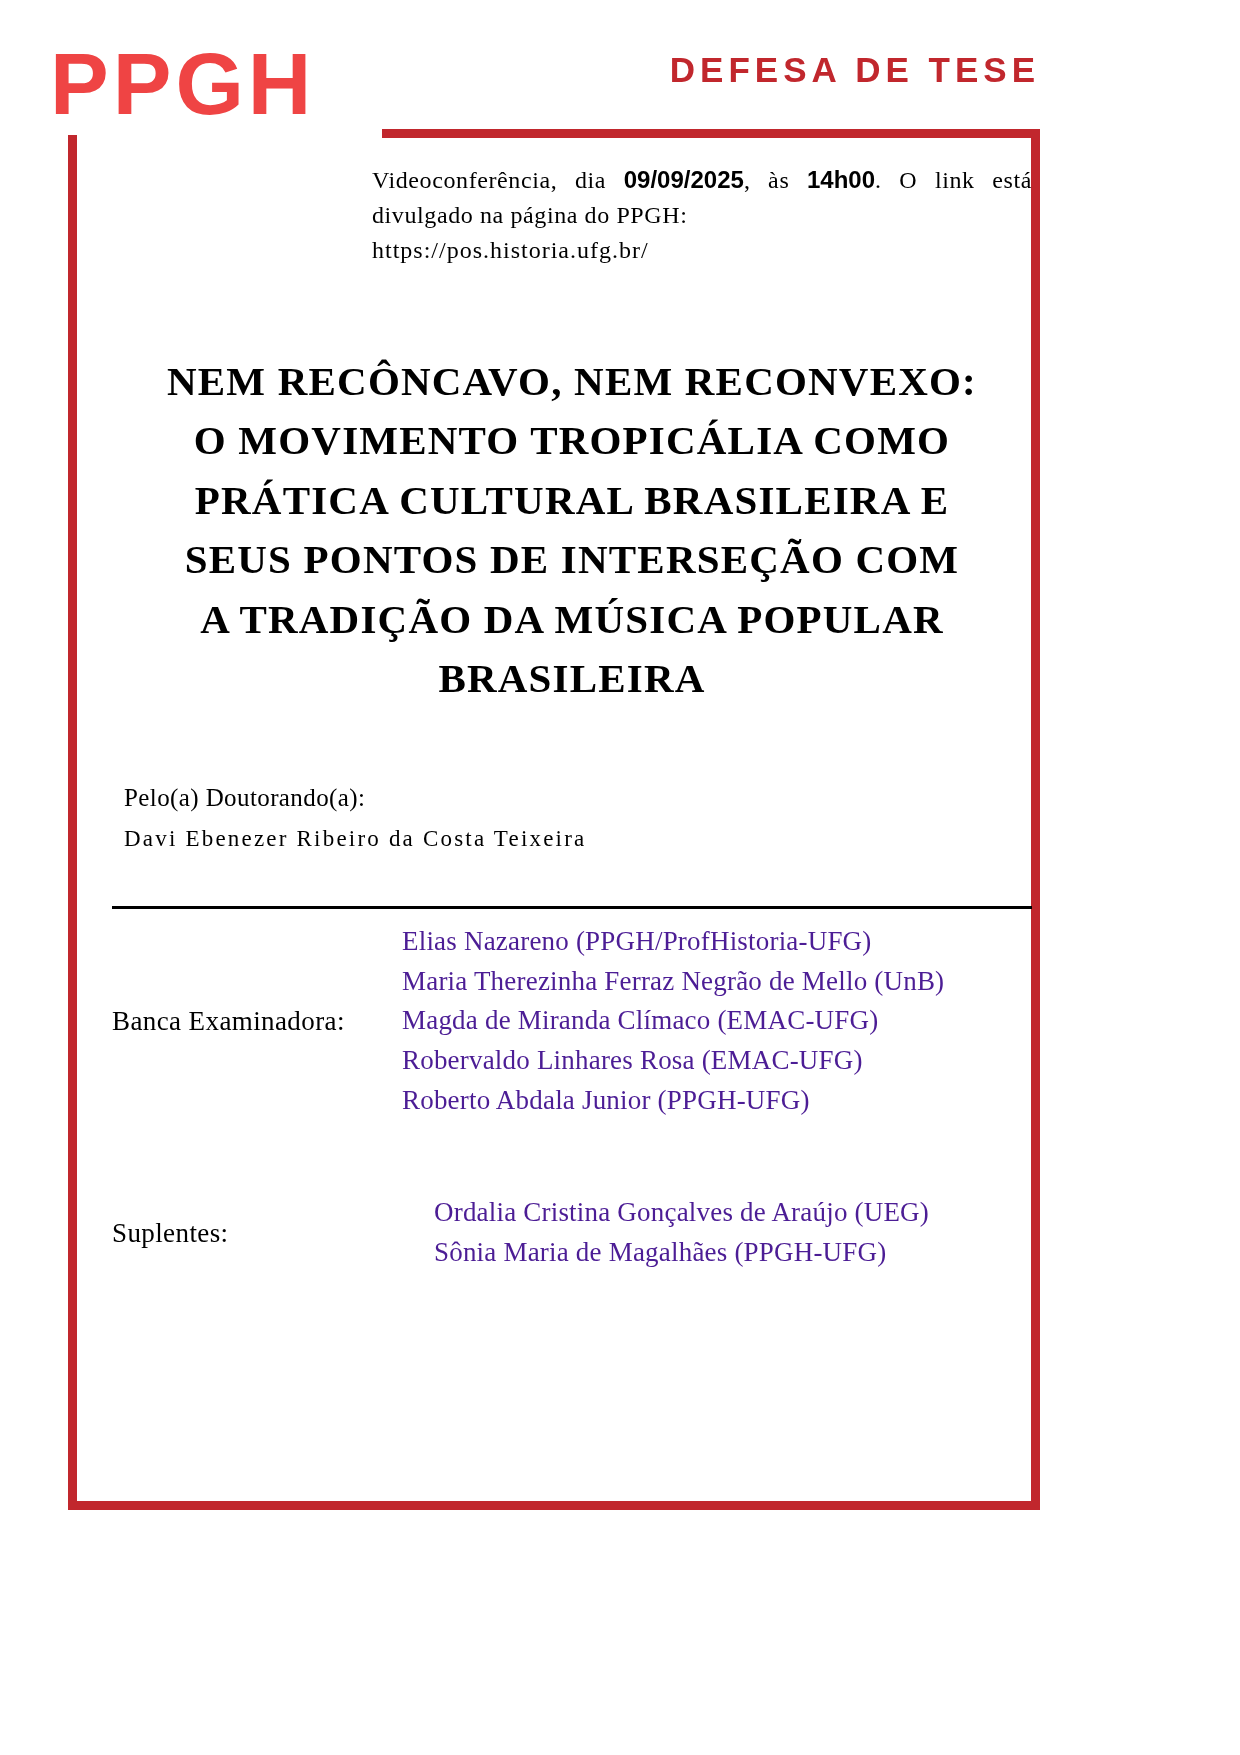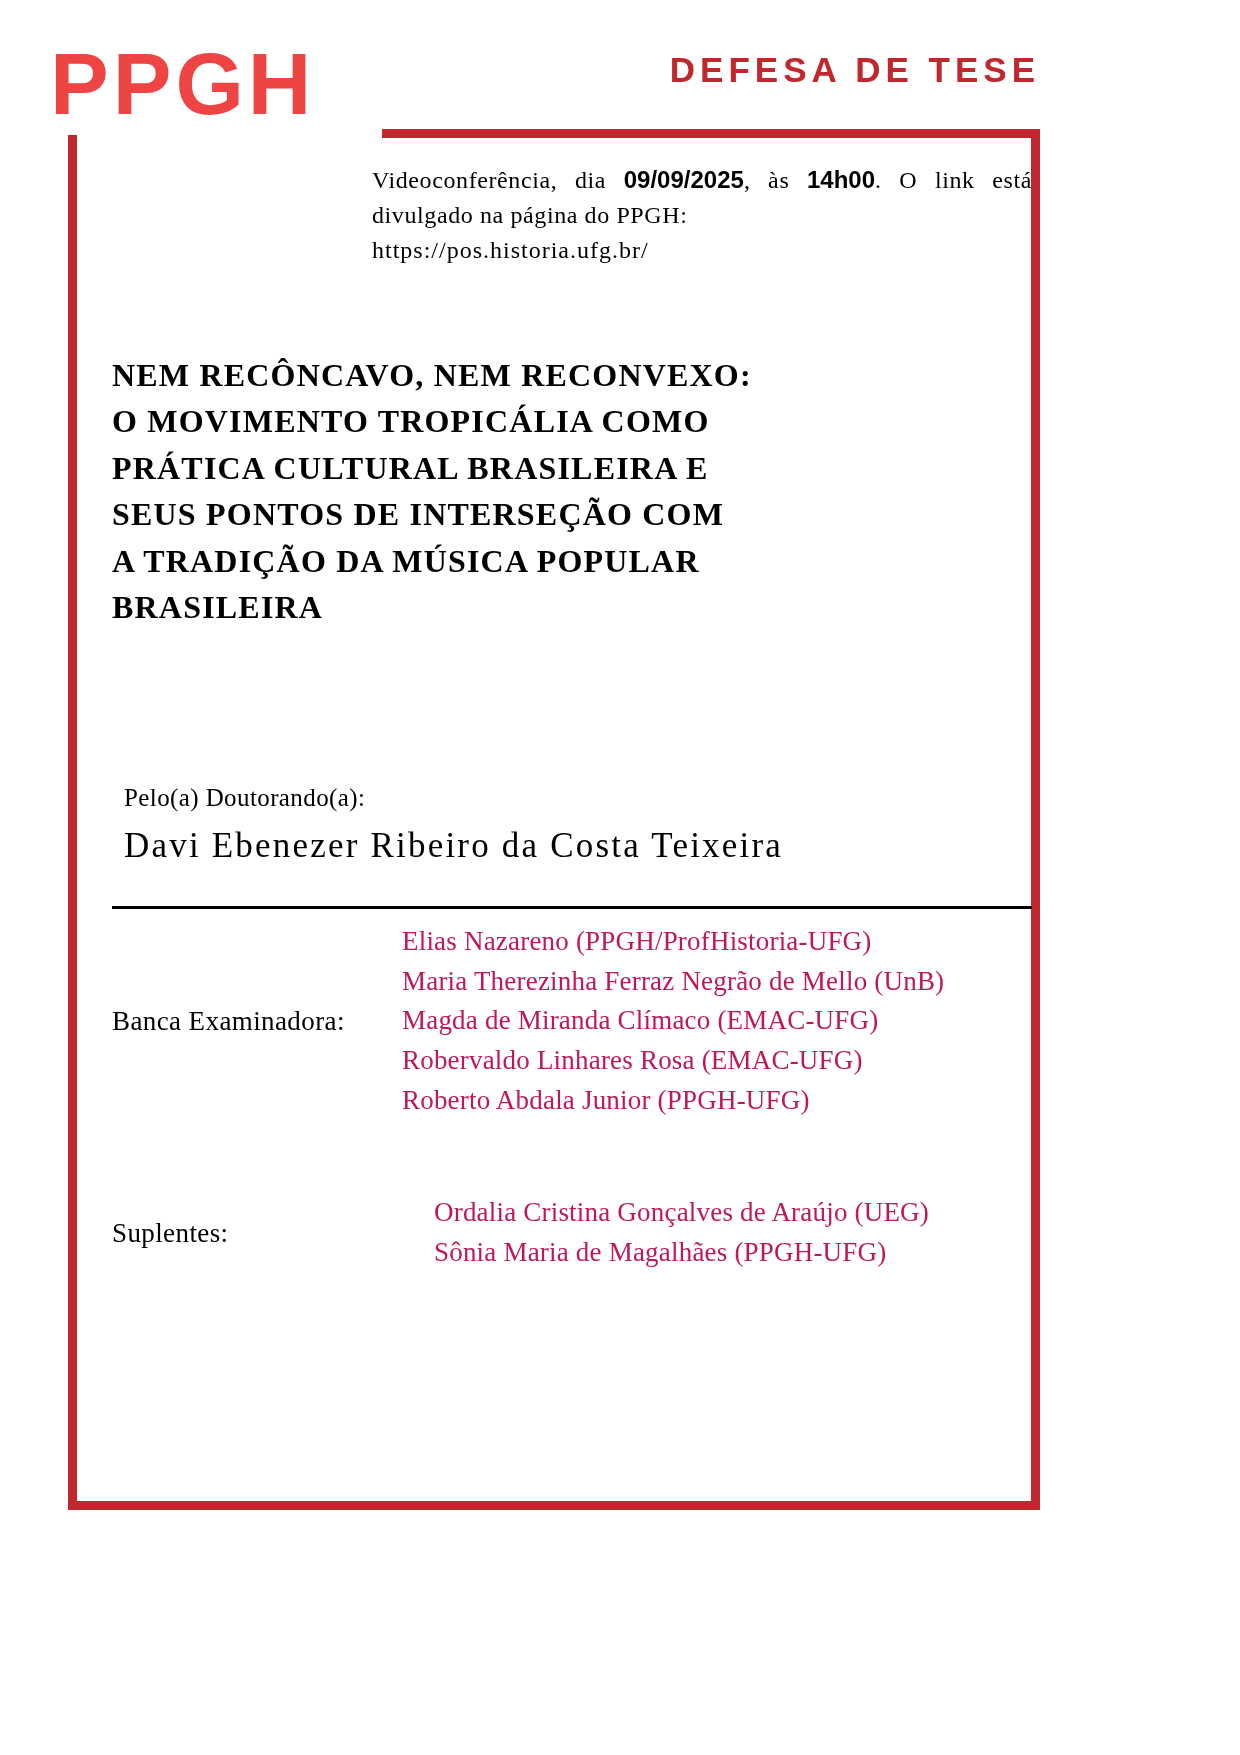--- a/index.html
+++ b/index.html
@@ -88,42 +88,43 @@
     display: block;
     letter-spacing: 1px;
   }
 
   
   #thesis-title {
     position: absolute;
     left: 112px;
     top: 352px;
     width: 920px;
-    font-size: 32px;
+    font-size: 41px;
     line-height: 1.45;
     letter-spacing: 1.2px;
     color: #000000;
+    text-align: center;
   }
   #thesis-title .tline { display: block; white-space: nowrap; }
 
   
   #candidate-block {
     position: absolute;
     left: 124px;
     top: 784px;
     width: 920px;
   }
   #candidate-label {
     font-size: 25px;
     letter-spacing: 0.4px;
     color: #000000;
   }
   #candidate-name {
     margin-top: 14px;
-    font-size: 35px;
+    font-size: 23px;
     letter-spacing: 2.2px;
     color: #000000;
   }
 
   #divider {
     position: absolute;
     left: 112px;
     top: 906px;
     width: 920px;
     height: 3px;
@@ -148,21 +149,21 @@
     letter-spacing: 0.4px;
     color: #000000;
     padding-top: 1px;
   }
   .roster-names { flex: 1 1 auto; }
   .roster-names .member {
     display: block;
     font-size: 27px;
     line-height: 1.47;
     letter-spacing: 0.2px;
-    color: #be185d;
+    color: #4c1d95;
     white-space: nowrap;
   }
 </style>
 </head>
 <body>
 
 <div id="frame-top-bar"></div>
 <div id="poster-frame"></div>
 
 <div id="logo-block">

